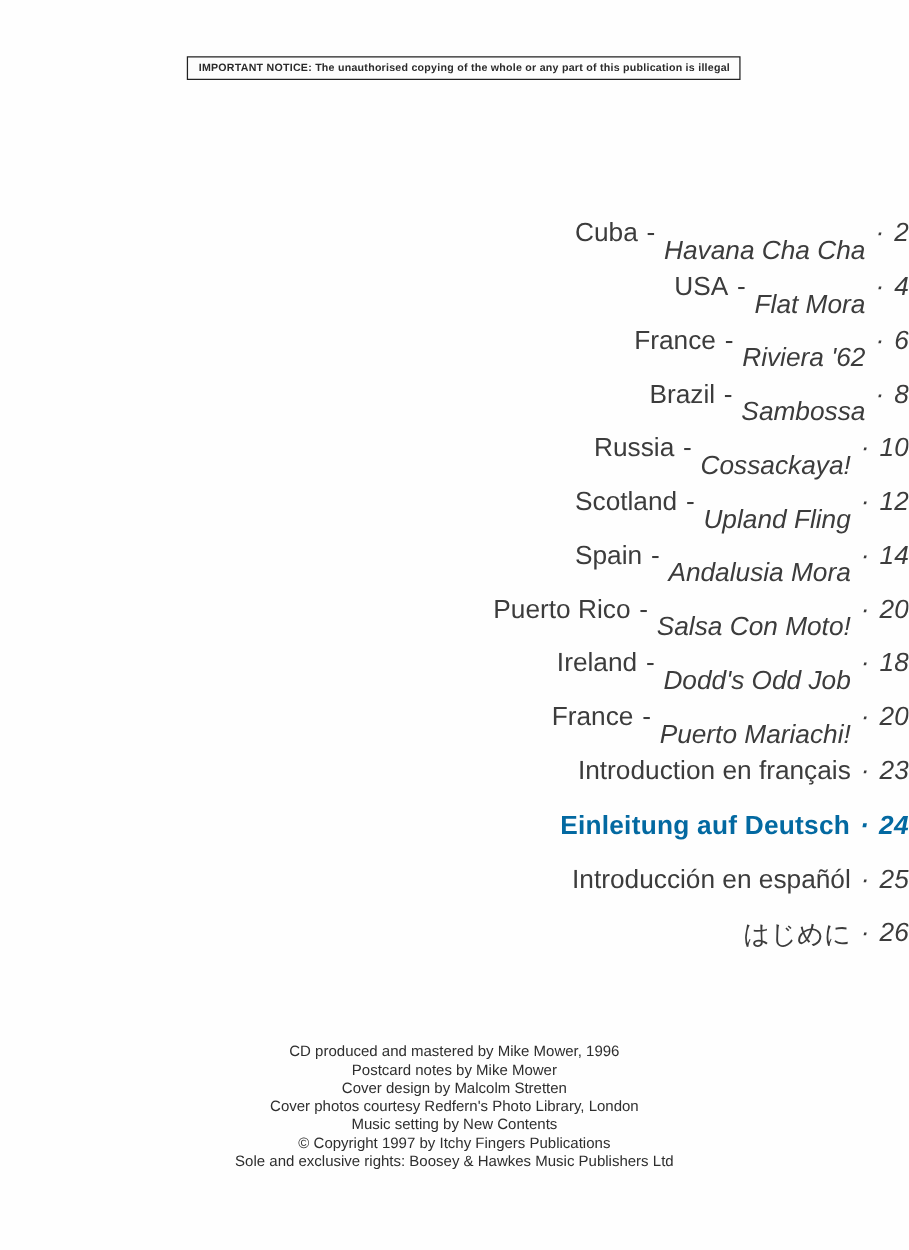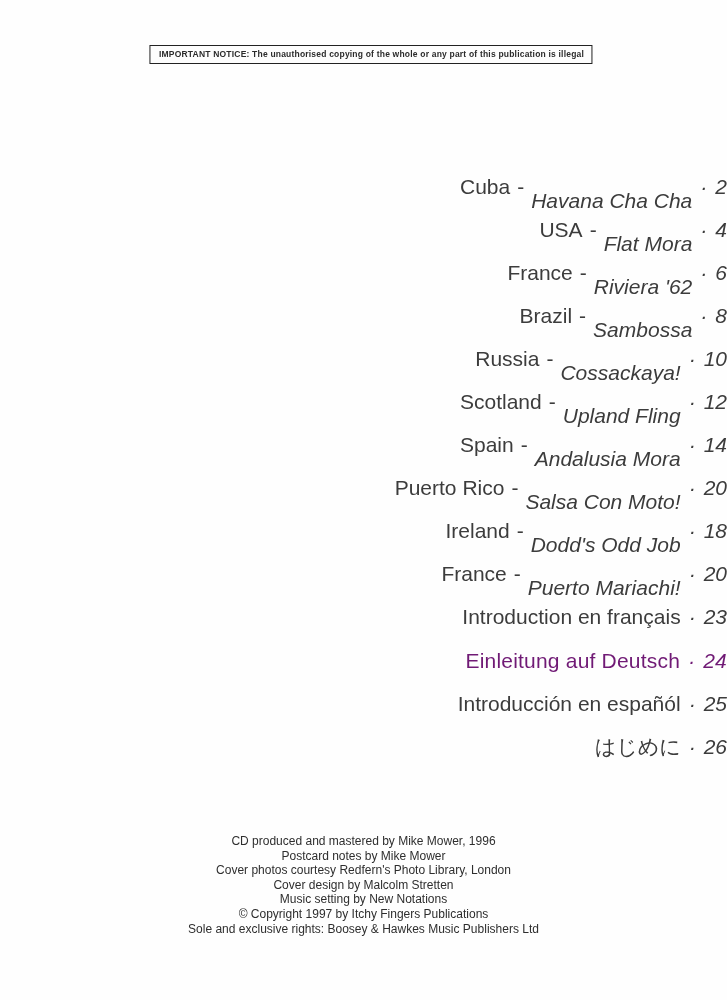--- a/index.html
+++ b/index.html
@@ -60,21 +60,21 @@
     align-items: center;
     justify-content: flex-end;
     font-size: 21px;
     color: #3c3c3c;
     white-space: nowrap;
   }
   .toc-row .dash   { margin: 0 7px; }
   .toc-row .title  { font-style: italic; margin-top: 28px; }
   .toc-row .dot    { margin: 0 8px; font-style: italic; }
   .toc-row .pageno { font-style: italic; }
-  .toc-row.emph    { font-weight: normal; color: #701a75; letter-spacing: 0.2px; }
+  .toc-row.emph    { font-weight: bold; color: #0369a1; letter-spacing: 0.2px; }
 
   
   .credits {
     position: absolute;
     top: 834px;
     left: 0;
     width: 100%;
     text-align: center;
     font-size: 12px;
     line-height: 14.6px;
@@ -199,24 +199,24 @@
     <span class="pageno">26</span>
   </div>
 </div>
 
   <div class="credits">
   <div class="credit-line">CD produced and mastered by Mike Mower, 1996</div>
 
   <div class="credit-line">Postcard notes by Mike Mower</div>
 
 
+  <div class="credit-line">Cover design by Malcolm Stretten</div>
+
   <div class="credit-line">Cover photos courtesy Redfern's Photo Library, London</div>
 
-  <div class="credit-line">Cover design by Malcolm Stretten</div>
-
-  <div class="credit-line">Music setting by New Notations</div>
+  <div class="credit-line">Music setting by New Contents</div>
 
   <div class="credit-line">© Copyright 1997 by Itchy Fingers Publications</div>
 
   <div class="credit-line">Sole and exclusive rights: Boosey &amp; Hawkes Music Publishers Ltd</div>
 </div>
 
 </div>
 
 </body></html>

